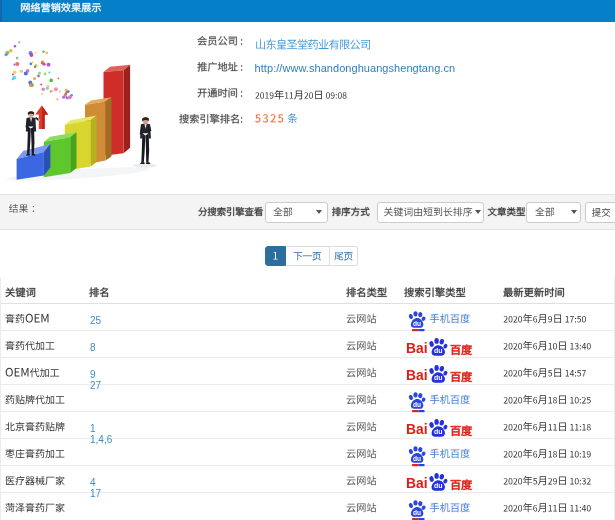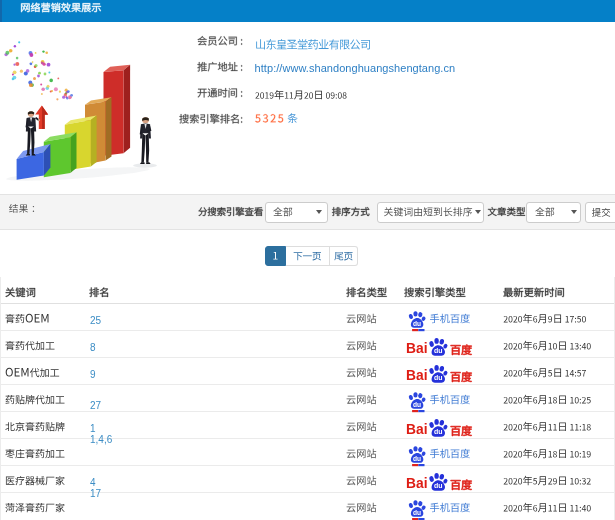--- a/index.html
+++ b/index.html
@@ -152,21 +152,21 @@
 <div class="trow" style="top:385px"></div>
 <div class="trow" style="top:412px"></div>
 <div class="trow" style="top:439px"></div>
 <div class="trow" style="top:466px"></div>
 <div class="trow" style="top:493px;height:28px"></div>
 <div class="tbl-edge" style="left:0"></div>
 <div class="tbl-edge" style="left:614px"></div>
 <div class="rk" style="top:315px">25</div>
 <div class="rk" style="top:342px">8</div>
 <div class="rk" style="top:369px">9</div>
-<div class="rk" style="top:400px">27</div>
+<div class="rk" style="top:380px">27</div>
 <div class="rk" style="top:423px">1</div>
 <div class="rk" style="top:434px">1,4,6</div>
 <div class="rk" style="top:477px">4</div>
 <div class="rk" style="top:488px">17</div>
 <svg width="615" height="520" viewBox="0 0 615 520" style="position:absolute;left:0;top:0" xmlns="http://www.w3.org/2000/svg">
     <g transform="translate(407.5,311.3)">
       <ellipse cx="3.4" cy="5.2" rx="2.0" ry="2.6" transform="rotate(-18 3.4 5.2)" fill="#2b46df"></ellipse>
       <ellipse cx="8.0" cy="2.6" rx="2.1" ry="2.7" fill="#2b46df"></ellipse>
       <ellipse cx="12.8" cy="3.4" rx="2.1" ry="2.6" transform="rotate(14 12.8 3.4)" fill="#2b46df"></ellipse>
       <ellipse cx="16.1" cy="7.4" rx="1.8" ry="2.3" transform="rotate(28 16.1 7.4)" fill="#2b46df"></ellipse>

